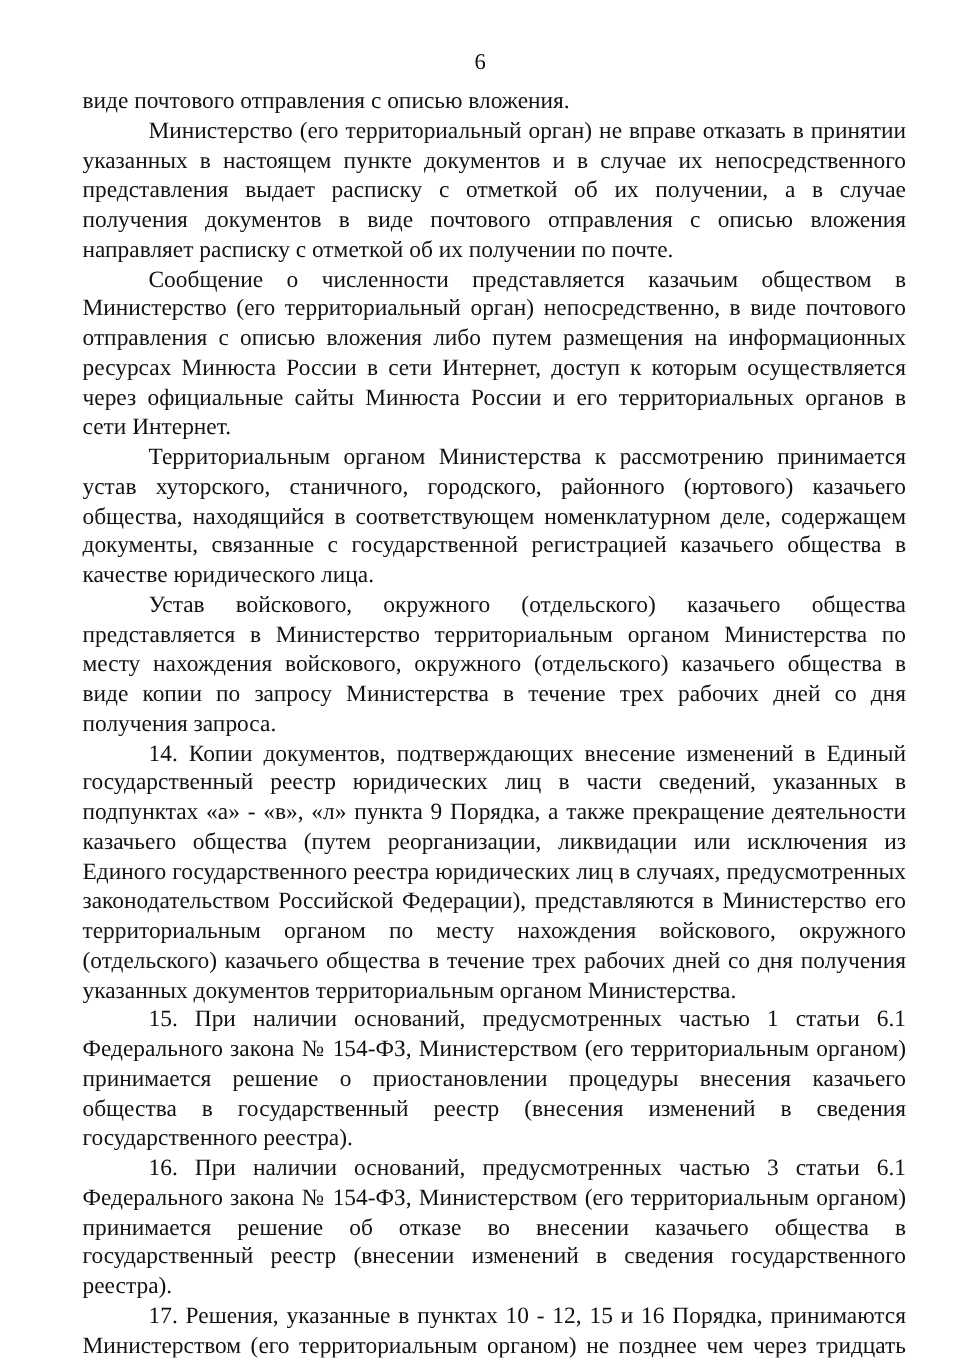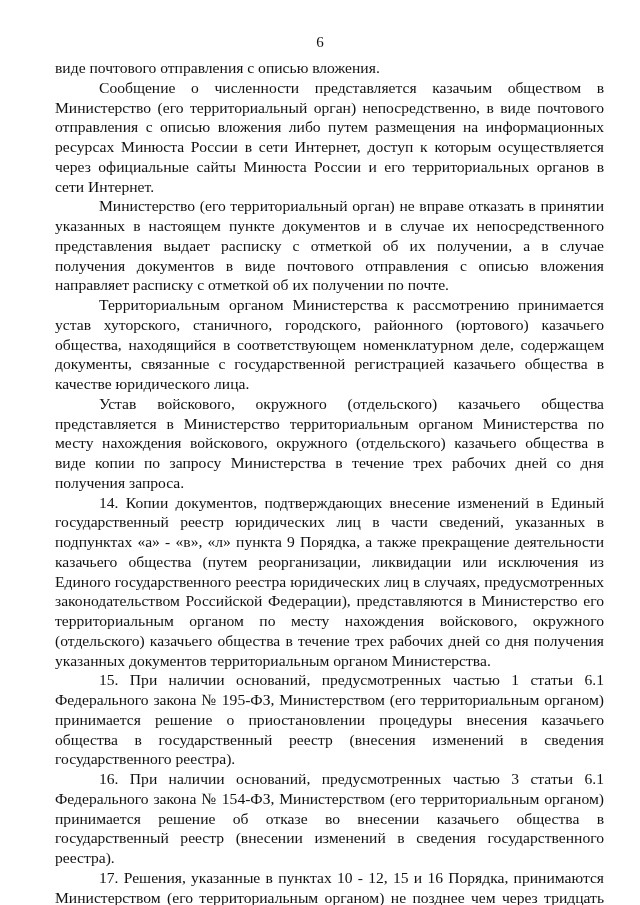--- a/index.html
+++ b/index.html
@@ -16,22 +16,22 @@
   .para { margin: 0; text-align: justify; text-indent: 44px; }
   .para.noindent { text-indent: 0; }
 </style>
 </head>
 <body>
 
 <div class="page-number">6</div>
 
 <div class="content">
   <p class="para noindent">виде почтового отправления с описью вложения.</p>
+  <p class="para">Министерство (его территориальный орган) не вправе отказать в принятии указанных в настоящем пункте документов и в случае их непосредственного представления выдает расписку с отметкой об их получении, а в случае получения документов в виде почтового отправления с описью вложения направляет расписку с отметкой об их получении по почте.</p>
   <p class="para">Сообщение о численности представляется казачьим обществом в Министерство (его территориальный орган) непосредственно, в виде почтового отправления с описью вложения либо путем размещения на информационных ресурсах Минюста России в сети Интернет, доступ к которым осуществляется через официальные сайты Минюста России и его территориальных органов в сети Интернет.</p>
-  <p class="para">Министерство (его территориальный орган) не вправе отказать в принятии указанных в настоящем пункте документов и в случае их непосредственного представления выдает расписку с отметкой об их получении, а в случае получения документов в виде почтового отправления с описью вложения направляет расписку с отметкой об их получении по почте.</p>
   <p class="para">Территориальным органом Министерства к рассмотрению принимается устав хуторского, станичного, городского, районного (юртового) казачьего общества, находящийся в соответствующем номенклатурном деле, содержащем документы, связанные с государственной регистрацией казачьего общества в качестве юридического лица.</p>
   <p class="para">Устав войскового, окружного (отдельского) казачьего общества представляется в Министерство территориальным органом Министерства по месту нахождения войскового, окружного (отдельского) казачьего общества в виде копии по запросу Министерства в течение трех рабочих дней со дня получения запроса.</p>
   <p class="para">14. Копии документов, подтверждающих внесение изменений в Единый государственный реестр юридических лиц в части сведений, указанных в подпунктах «а» - «в», «л» пункта 9 Порядка, а также прекращение деятельности казачьего общества (путем реорганизации, ликвидации или исключения из Единого государственного реестра юридических лиц в случаях, предусмотренных законодательством Российской Федерации), представляются в Министерство его территориальным органом по месту нахождения войскового, окружного (отдельского) казачьего общества в течение трех рабочих дней со дня получения указанных документов территориальным органом Министерства.</p>
-  <p class="para">15. При наличии оснований, предусмотренных частью 1 статьи 6.1 Федерального закона № 195-ФЗ, Министерством (его территориальным органом) принимается решение о приостановлении процедуры внесения казачьего общества в государственный реестр (внесения изменений в сведения государственного реестра).</p>
+  <p class="para">15. При наличии оснований, предусмотренных частью 1 статьи 6.1 Федерального закона № 154-ФЗ, Министерством (его территориальным органом) принимается решение о приостановлении процедуры внесения казачьего общества в государственный реестр (внесения изменений в сведения государственного реестра).</p>
   <p class="para">16. При наличии оснований, предусмотренных частью 3 статьи 6.1 Федерального закона № 154-ФЗ, Министерством (его территориальным органом) принимается решение об отказе во внесении казачьего общества в государственный реестр (внесении изменений в сведения государственного реестра).</p>
   <p class="para">17. Решения, указанные в пунктах 10 - 12, 15 и 16 Порядка, принимаются Министерством (его территориальным органом) не позднее чем через тридцать календарных дней со дня получения документов, указанных в подпунктах «а», «в» - «д» пункта 10, подпункте «а» пункта 11, пункте 12 Порядка, либо дня выявления оснований для исключения казачьего общества из государственного реестра, предусмотренных частью 8 статьи 6.1 Федерального закона № 154-ФЗ.</p>
 
 </div>
 
 </body></html>

